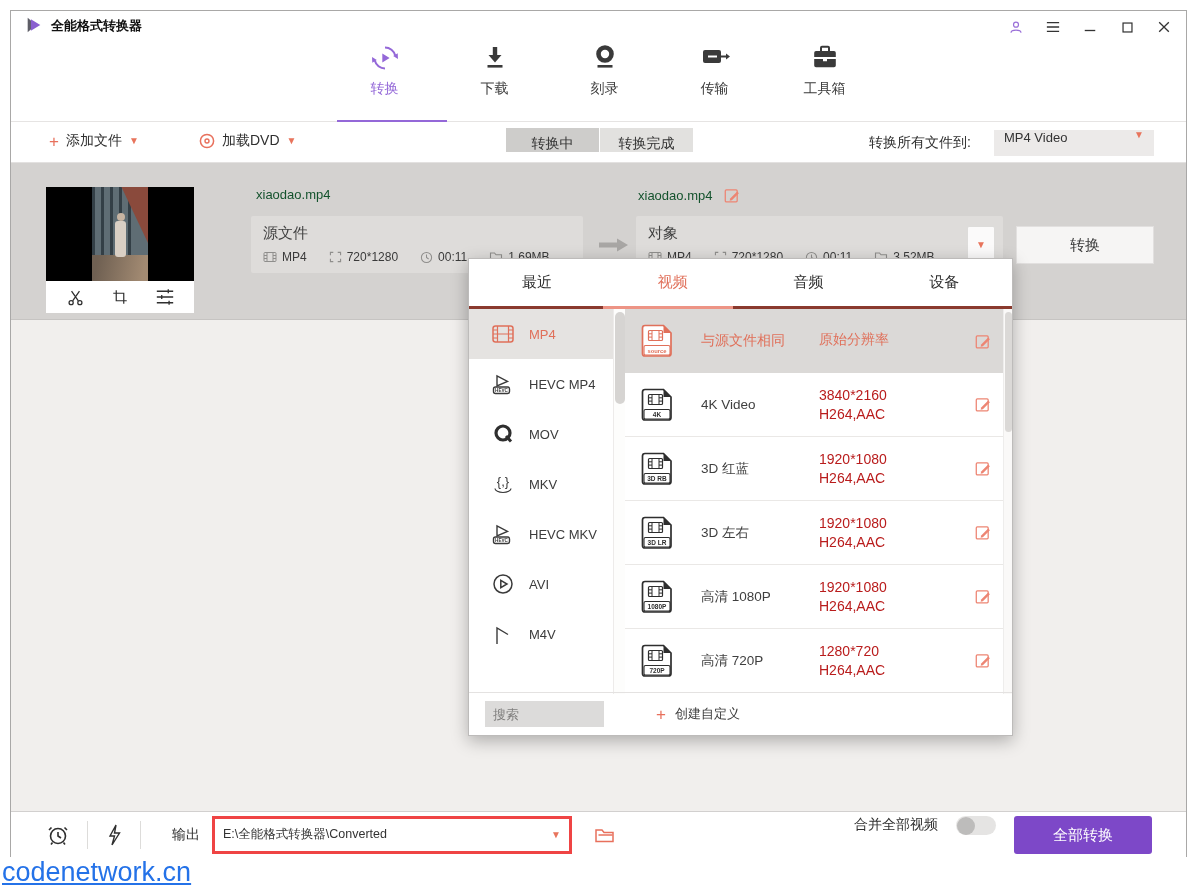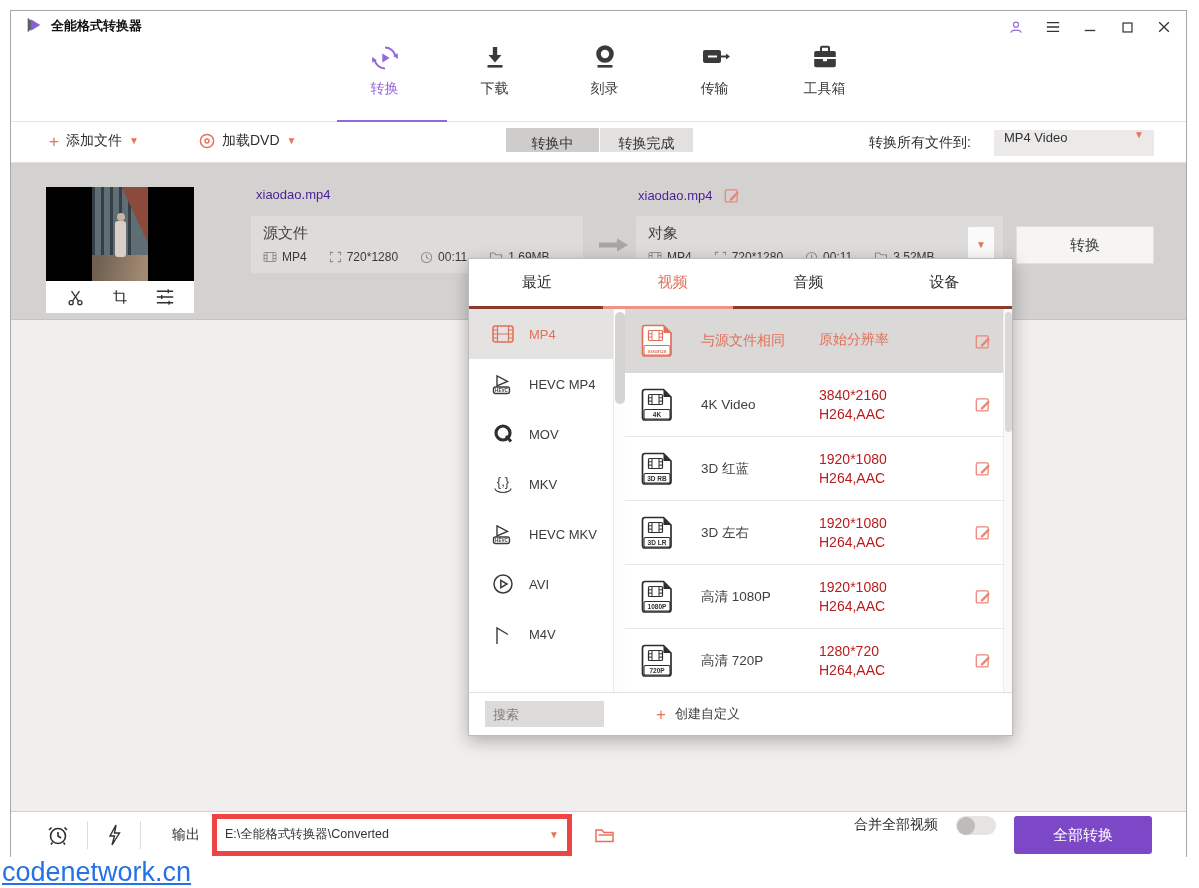--- a/index.html
+++ b/index.html
@@ -45,21 +45,21 @@
   .photo .wall{position:absolute;right:0;top:0;width:34px;height:56px;background:#8a4a3c;
                clip-path:polygon(100% 0,22% 0,100% 100%)}
   .photo .win{position:absolute;left:0;top:0;width:40px;height:80px;
               background:repeating-linear-gradient(90deg,rgba(15,25,32,.55) 0 3px,rgba(255,255,255,0) 3px 9px)}
   .photo .floor{position:absolute;left:0;bottom:0;width:100%;height:26px;
                 background:linear-gradient(100deg,#6f6052 10%,#a28a72 90%)}
   .photo .body{position:absolute;left:23px;top:34px;width:11px;height:36px;background:#d9cfc4;border-radius:3px}
   .photo .head{position:absolute;left:25px;top:26px;width:8px;height:8px;border-radius:50%;background:#c7b4a2}
   .thumbtools{display:flex;justify-content:center;gap:26px;align-items:center;height:32px;background:#fff}
   .thumbtools .tt{cursor:pointer}
-  .fname{position:absolute;font-size:13px;color:#4c1d95}
+  .fname{position:absolute;font-size:13px;color:#14532d}
   .infobox{position:absolute;top:53px;height:57px;background:#dedcda;border-radius:2px;padding:8px 12px 0}
   .ibtitle{font-size:15px;color:#3f3f3f;margin-bottom:7px}
   .ibrow{display:flex;align-items:center;gap:22px;font-size:12px;color:#3a3a3a}
   .ibitem{display:flex;align-items:center;gap:5px}
   .ddbtn{position:absolute;right:8px;top:10px;width:28px;height:38px;background:#fbfafa;
          border:1px solid #dddcda;border-radius:2px;display:flex;align-items:center;justify-content:center;cursor:pointer}
   .convertbtn{position:absolute;left:1005px;top:63px;width:138px;height:38px;background:#f6f5f4;
               border:1px solid #e2e0df;font-size:15px;color:#3a3a3a;display:flex;align-items:center;
               justify-content:center;cursor:pointer}
 
@@ -107,21 +107,21 @@
             font-size:13px;padding:0 8px;color:#333;font-family:"Liberation Sans",sans-serif}
   .searchin::placeholder{color:#7e7d7c}
   .createcustom{margin-left:52px;display:flex;align-items:center;gap:9px;font-size:13px;color:#3c3c3c;cursor:pointer}
   .plus{color:#e8705c;font-size:17px;font-weight:400;line-height:1}
 
   
   .bottombar{position:absolute;left:0;top:800px;width:100%;height:46px;background:#fff;border-top:1px solid #d2d0cf}
   .bbleft{position:absolute;left:35px;top:0;height:100%;display:flex;align-items:center}
   .bdiv{width:1px;height:28px;background:#dddcda;margin:0 17px}
   .outlabel{font-size:14px;color:#2f2f2f;margin:0 12px 0 14px}
-  .pathdd{width:360px;height:25px;border:5px solid #ef4444;background:#fff;display:flex;align-items:center;
+  .pathdd{width:360px;height:25px;border:3px solid #ef4444;background:#fff;display:flex;align-items:center;
           padding:16px 8px;font-size:12.5px;color:#333;cursor:pointer}
   .pathdd .caret{margin-left:auto}
   .folderbtn{margin-left:22px;cursor:pointer}
   .bbright{position:absolute;right:34px;top:4px;height:100%;display:flex;align-items:flex-start;gap:18px}
   .mergelabel{font-size:14px;color:#2f2f2f}
   .toggle{width:40px;height:19px;border-radius:10px;background:#e5e4e3;position:relative;cursor:pointer}
   .toggle .knob{position:absolute;left:1px;top:0.5px;width:18px;height:18px;border-radius:50%;background:#bdbcbb}
   .convertall{width:138px;height:38px;background:#7d48c8;border-radius:3px;color:#fff;font-size:15px;
               display:flex;align-items:center;justify-content:center;cursor:pointer}
 

